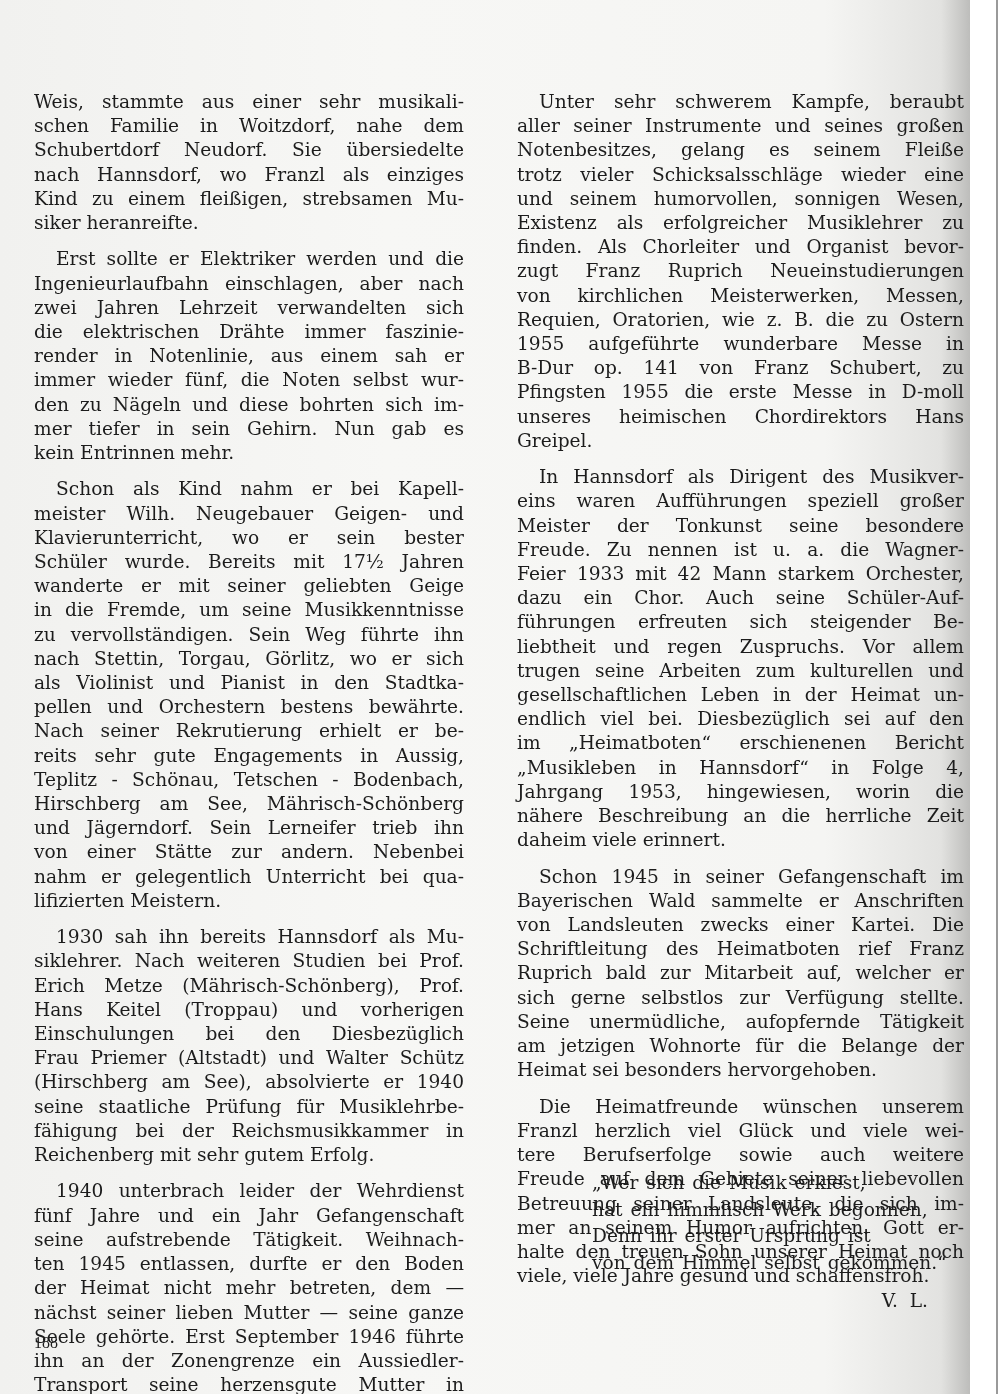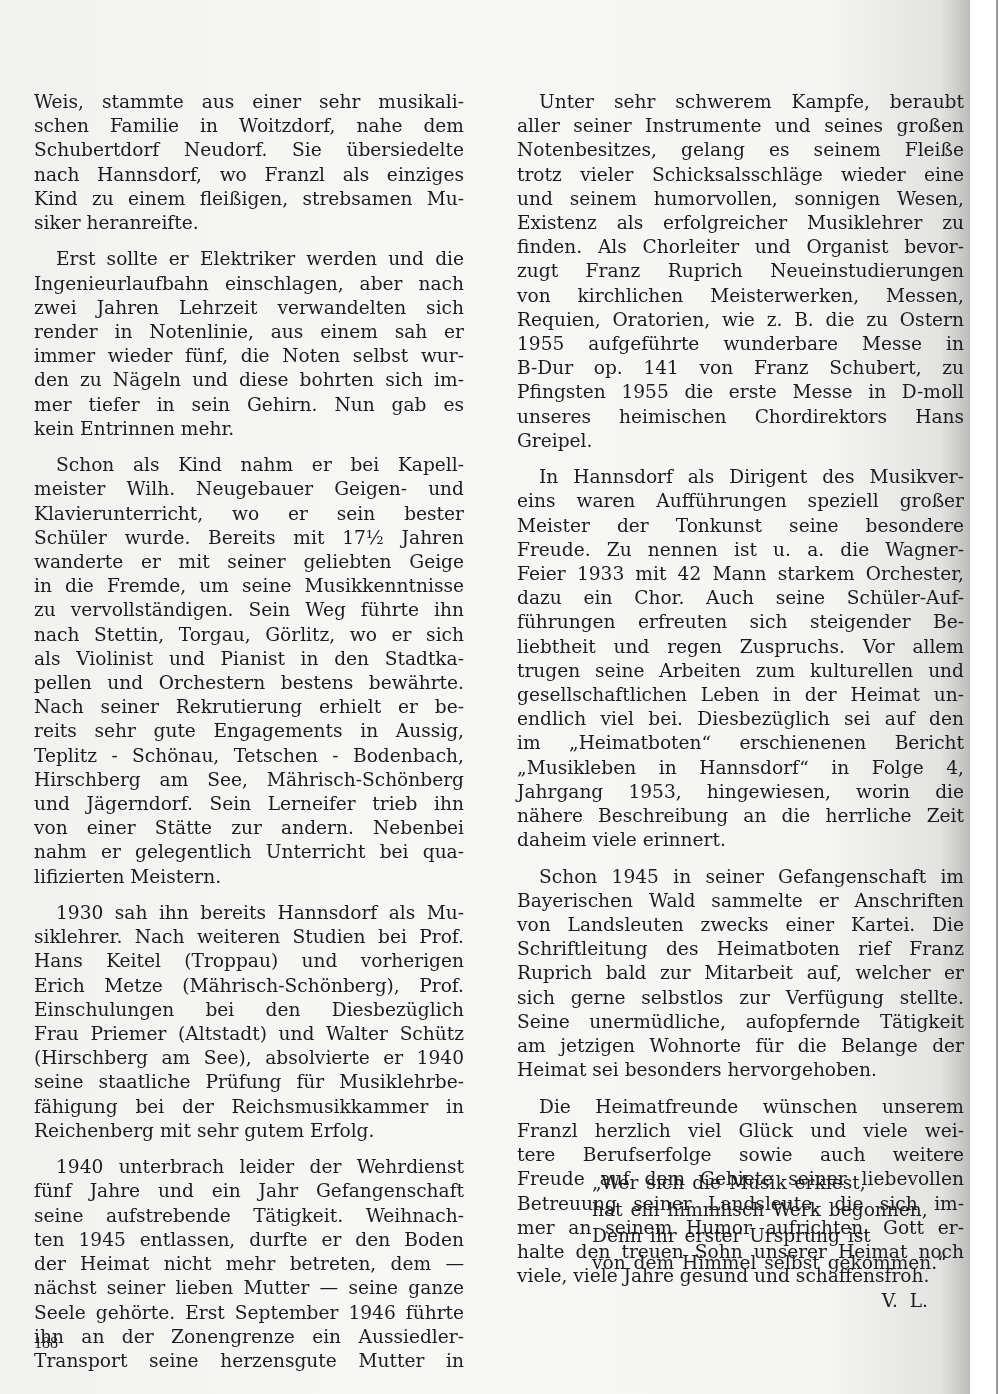--- a/index.html
+++ b/index.html
@@ -58,20 +58,21 @@
         <span class="line">schen Familie in Woitzdorf, nahe dem</span>
         <span class="line">Schubertdorf Neudorf. Sie übersiedelte</span>
         <span class="line">nach Hannsdorf, wo Franzl als einziges</span>
         <span class="line">Kind zu einem fleißigen, strebsamen Mu-</span>
         <span class="line last">siker heranreifte.</span>
       </div>
       <div class="para">
         <span class="line">Erst sollte er Elektriker werden und die</span>
         <span class="line">Ingenieurlaufbahn einschlagen, aber nach</span>
         <span class="line">zwei Jahren Lehrzeit verwandelten sich</span>
+        <span class="line">die elektrischen Drähte immer faszinie-</span>
         <span class="line">render in Notenlinie, aus einem sah er</span>
         <span class="line">immer wieder fünf, die Noten selbst wur-</span>
         <span class="line">den zu Nägeln und diese bohrten sich im-</span>
         <span class="line">mer tiefer in sein Gehirn. Nun gab es</span>
         <span class="line last">kein Entrinnen mehr.</span>
       </div>
       <div class="para">
         <span class="line">Schon als Kind nahm er bei Kapell-</span>
         <span class="line">meister Wilh. Neugebauer Geigen- und</span>
         <span class="line">Klavierunterricht, wo er sein bester</span>
@@ -87,22 +88,22 @@
         <span class="line">Teplitz - Schönau, Tetschen - Bodenbach,</span>
         <span class="line">Hirschberg am See, Mährisch-Schönberg</span>
         <span class="line">und Jägerndorf. Sein Lerneifer trieb ihn</span>
         <span class="line">von einer Stätte zur andern. Nebenbei</span>
         <span class="line">nahm er gelegentlich Unterricht bei qua-</span>
         <span class="line last">lifizierten Meistern.</span>
       </div>
       <div class="para">
         <span class="line">1930 sah ihn bereits Hannsdorf als Mu-</span>
         <span class="line">siklehrer. Nach weiteren Studien bei Prof.</span>
+        <span class="line">Erich Metze (Mährisch-Schönberg), Prof.</span>
         <span class="line">Hans Keitel (Troppau) und vorherigen</span>
-        <span class="line">Erich Metze (Mährisch-Schönberg), Prof.</span>
         <span class="line">Einschulungen bei den Diesbezüglich</span>
         <span class="line">Frau Priemer (Altstadt) und Walter Schütz</span>
         <span class="line">(Hirschberg am See), absolvierte er 1940</span>
         <span class="line">seine staatliche Prüfung für Musiklehrbe-</span>
         <span class="line">fähigung bei der Reichsmusikkammer in</span>
         <span class="line last">Reichenberg mit sehr gutem Erfolg.</span>
       </div>
       <div class="para">
         <span class="line">1940 unterbrach leider der Wehrdienst</span>
         <span class="line">fünf Jahre und ein Jahr Gefangenschaft</span>

